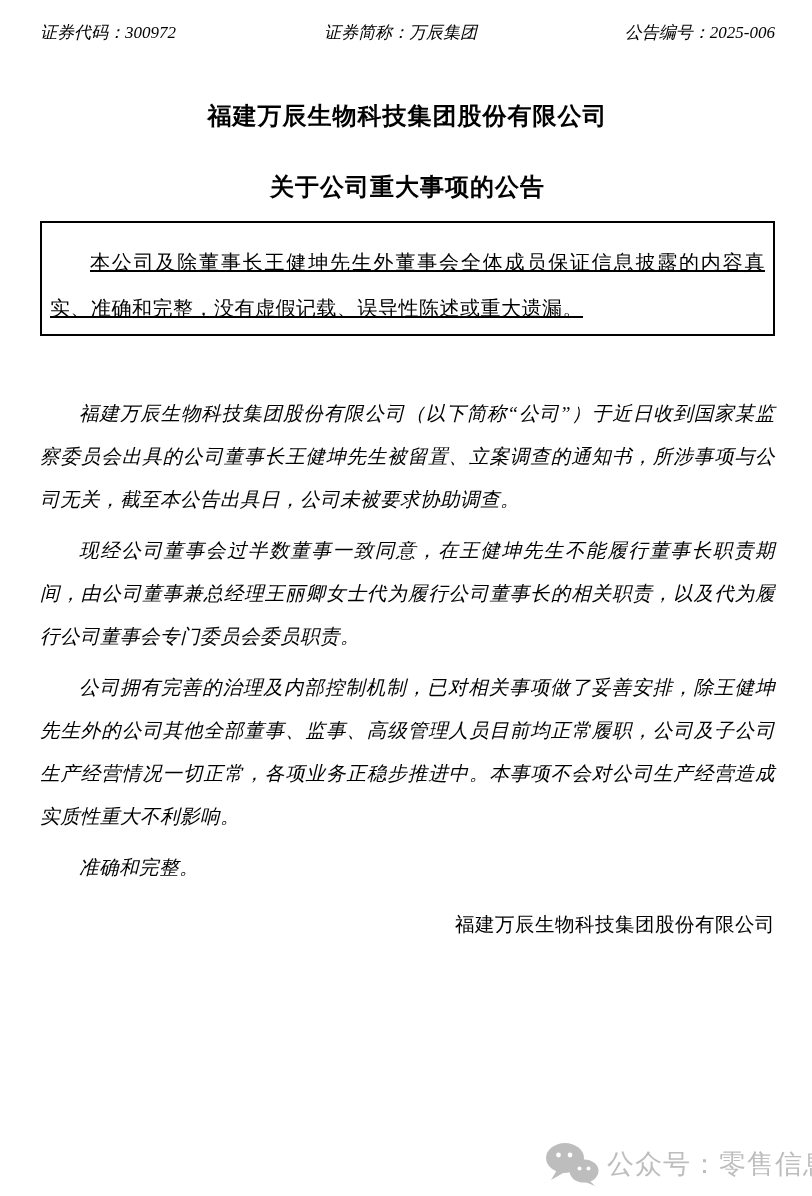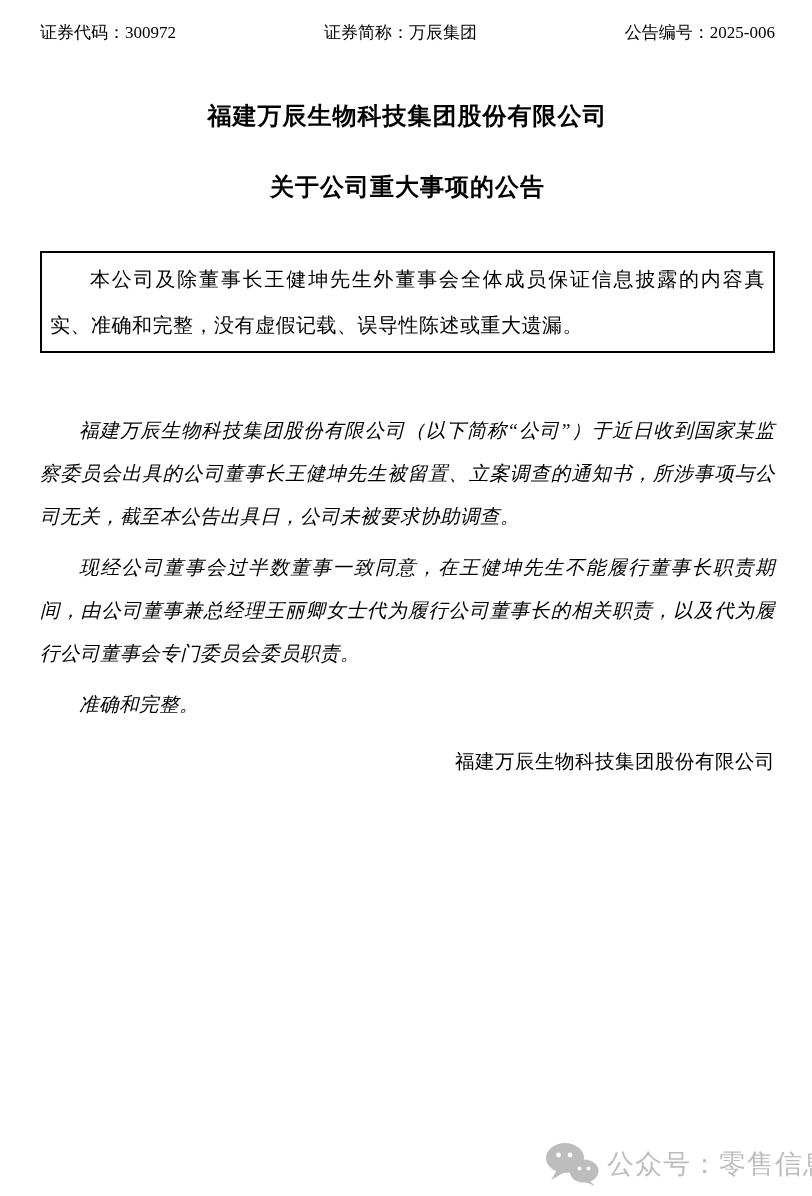--- a/index.html
+++ b/index.html
@@ -16,48 +16,50 @@
     overflow: hidden;
   }
   .doc-header {
     display: flex;
     justify-content: space-between;
     align-items: baseline;
     padding-top: 21px;
     font-size: 17px;
     line-height: 24px;
     white-space: nowrap;
+    font-style: italic;
   }
   .doc-title {
     margin-top: 56px;
     text-align: center;
     font-family: "Liberation Sans", "DejaVu Sans", sans-serif;
     font-weight: bold;
     font-size: 24px;
     line-height: 30px;
     letter-spacing: 1px;
   }
   .doc-subtitle {
     margin-top: 42px;
     text-align: center;
     font-family: "Liberation Sans", "DejaVu Sans", sans-serif;
     font-weight: bold;
     font-size: 24px;
     line-height: 28px;
     letter-spacing: 1px;
   }
   .disclaimer-box {
-    margin-top: 50px;
+    margin-top: 20px;
     border: 2px solid #000000;
-    padding: 3px 8px 3px 8px;
+    padding: 16px 8px 3px 8px;
     font-size: 20px;
     line-height: 46px;
     text-indent: 2em;
     text-align: justify;
     letter-spacing: 0.5px;
+    text-decoration: underline;
   }
   .body-text { margin-top: 56px; }
   .body-text p {
     margin: 0 0 8px 0;
     font-size: 19.5px;
     line-height: 43px;
     text-indent: 2em;
     text-align: justify;
     letter-spacing: 0.5px;
     font-style: italic;
@@ -107,20 +109,21 @@
 
   <div class="doc-title">福建万辰生物科技集团股份有限公司</div>
 
   <div class="doc-subtitle">关于公司重大事项的公告</div>
 
   <div class="disclaimer-box">本公司及除董事长王健坤先生外董事会全体成员保证信息披露的内容真实、准确和完整，没有虚假记载、误导性陈述或重大遗漏。</div>
 
   <div class="body-text">
     <p>福建万辰生物科技集团股份有限公司（以下简称“公司”）于近日收到国家某监察委员会出具的公司董事长王健坤先生被留置、立案调查的通知书，所涉事项与公司无关，截至本公告出具日，公司未被要求协助调查。</p>
     <p>现经公司董事会过半数董事一致同意，在王健坤先生不能履行董事长职责期间，由公司董事兼总经理王丽卿女士代为履行公司董事长的相关职责，以及代为履行公司董事会专门委员会委员职责。</p>
+    <p>公司拥有完善的治理及内部控制机制，已对相关事项做了妥善安排，除王健坤先生外的公司其他全部董事、监事、高级管理人员目前均正常履职，公司及子公司生产经营情况一切正常，各项业务正稳步推进中。本事项不会对公司生产经营造成实质性重大不利影响。</p>
     <p class="closing-paragraph">准确和完整。</p>
   </div>
 
   <div class="signature-block">
     <div>福建万辰生物科技集团股份有限公司</div>
   </div>
 
   <div class="watermark">
     <span>
       <svg width="54" height="44" viewBox="0 0 54 44" xmlns="http://www.w3.org/2000/svg">

